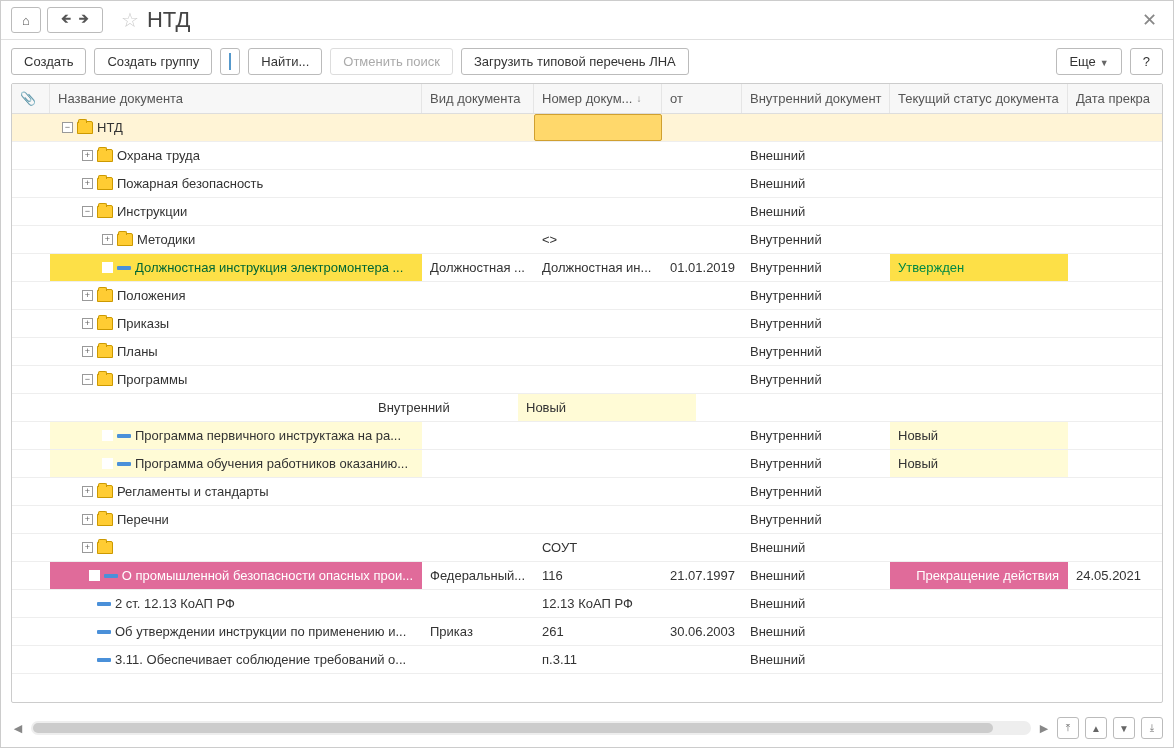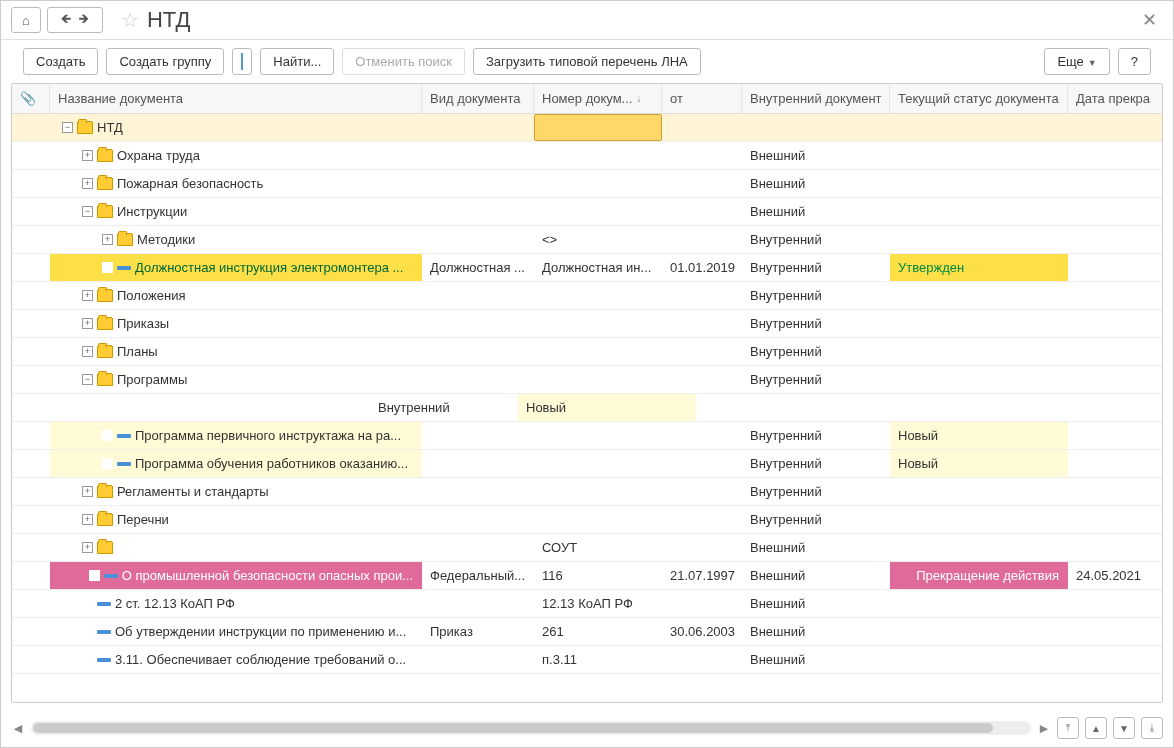--- a/index.html
+++ b/index.html
@@ -5,21 +5,21 @@
 * { box-sizing: border-box; margin: 0; padding: 0; }
 body { font-family: Arial, sans-serif; font-size: 13px; color: #333; background: #fff; }
 .window { width: 1174px; height: 748px; border: 1px solid #ccc; position: relative; display: flex; flex-direction: column; box-shadow: 0 2px 8px rgba(0,0,0,0.15); }
 .titlebar { display: flex; align-items: center; padding: 6px 10px; border-bottom: 1px solid #e0e0e0; }
 .titlebar .nav { display: flex; gap: 6px; margin-right: 10px; }
 .icon-btn { width: 30px; height: 26px; border: 1px solid #bbb; border-radius: 3px; background: #fff; display: flex; align-items: center; justify-content: center; cursor: pointer; font-size: 13px; color: #555;}
 .icon-btn.dbl { width: 56px; }
 .star { font-size: 20px; color: #ccc; margin: 0 8px; cursor: pointer;}
 .title { font-size: 22px; color: #444; }
 .close-x { margin-left: auto; font-size: 18px; color: #888; cursor: pointer; padding: 0 6px;}
-.toolbar { display: flex; align-items: center; padding: 8px 22px; gap: 8px; }
+.toolbar { display: flex; align-items: center; padding: 8px 10px; gap: 8px; }
 .btn { border: 1px solid #bbb; border-radius: 3px; background: #fff; padding: 5px 12px; cursor: pointer; font-size: 13px; color: #333; }
 .btn.disabled { color: #aaa; border-color: #ddd; cursor: default;}
 .btn.icon-only { padding: 5px 8px; }
 .toolbar-spacer { flex: 1; }
 .dropdown-caret { font-size: 9px; margin-left: 4px; color: #666;}
 .grid { flex: 1; overflow: hidden; border: 1px solid #ccc; margin: 0 10px 10px 10px; border-radius: 2px; display: flex; flex-direction: column; }
 .grid-head { display: flex; background: #f7f7f7; border-bottom: 1px solid #ddd; }
 .grid-head .cell { padding: 7px 8px; border-right: 1px solid #e5e5e5; font-size: 13px; color: #555; overflow: hidden; white-space: nowrap; text-overflow: ellipsis; display:flex; align-items:center; gap:4px;}
 .grid-head .cell:last-child { border-right: none; }
 .col-clip { width: 38px; flex: 0 0 38px; text-align:center;}

